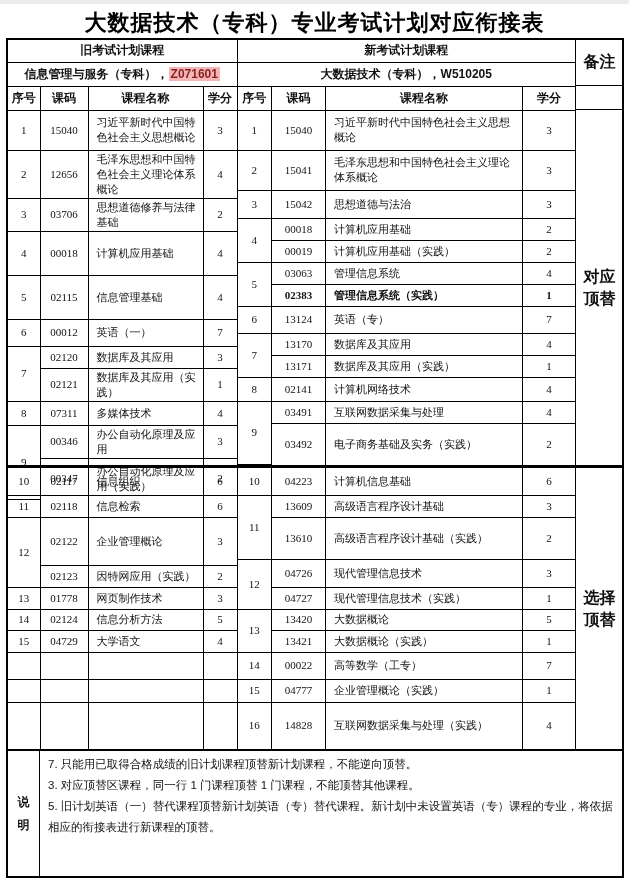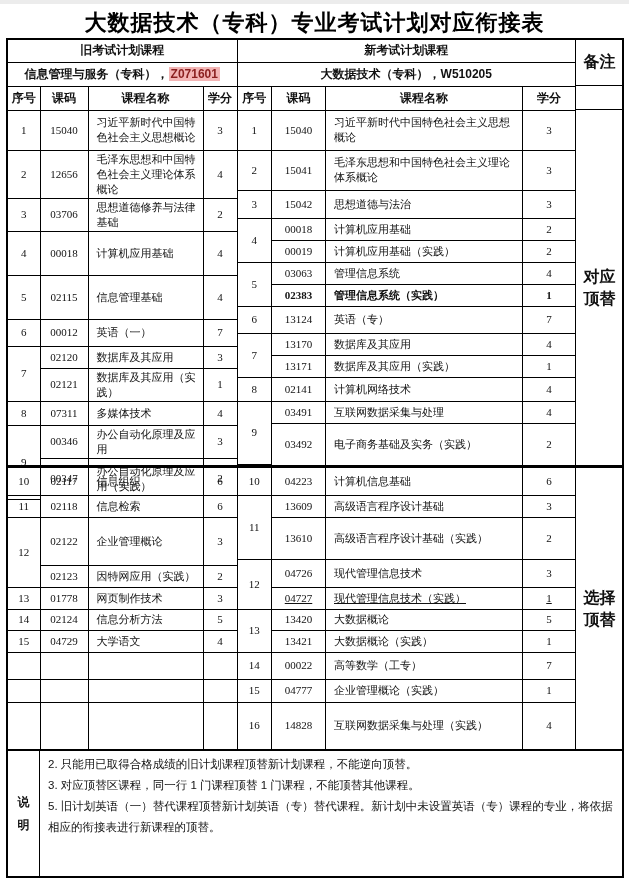--- a/index.html
+++ b/index.html
@@ -372,21 +372,21 @@
             <td class="c-code">13610</td>
             <td class="c-name">高级语言程序设计基础（实践）</td>
             <td class="c-credit">2</td>
           </tr>
           <tr style="height: 28px;">
             <td class="c-seq" rowspan="2">12</td>
             <td class="c-code">04726</td>
             <td class="c-name">现代管理信息技术</td>
             <td class="c-credit">3</td>
           </tr>
-          <tr style="height: 22px; text-decoration: underline;">
+          <tr style="height: 22px;">
             <td class="c-code">04727</td>
             <td class="c-name">现代管理信息技术（实践）</td>
             <td class="c-credit">1</td>
           </tr>
           <tr style="height: 21px;">
             <td class="c-seq" rowspan="2">13</td>
             <td class="c-code">13420</td>
             <td class="c-name">大数据概论</td>
             <td class="c-credit">5</td>
           </tr>
@@ -423,19 +423,19 @@
       </div>
     </div>
   </div>
 
   <div class="notes">
     <div class="notes-label">
       <div>说</div>
       <div>明</div>
     </div>
     <div class="notes-body">
-      <div class="note-line">2. 只能用已取得合格成绩的旧计划课程顶替新计划课程，不能逆向顶替。</div>
+      <div class="note-line">7. 只能用已取得合格成绩的旧计划课程顶替新计划课程，不能逆向顶替。</div>
       <div class="note-line">3. 对应顶替区课程，同一行 1 门课程顶替 1 门课程，不能顶替其他课程。</div>
       <div class="note-line">5. 旧计划英语（一）替代课程顶替新计划英语（专）替代课程。新计划中未设置英语（专）课程的专业，将依据相应的衔接表进行新课程的顶替。</div>
     </div>
   </div>
 
 </div>
 
 </body></html>

